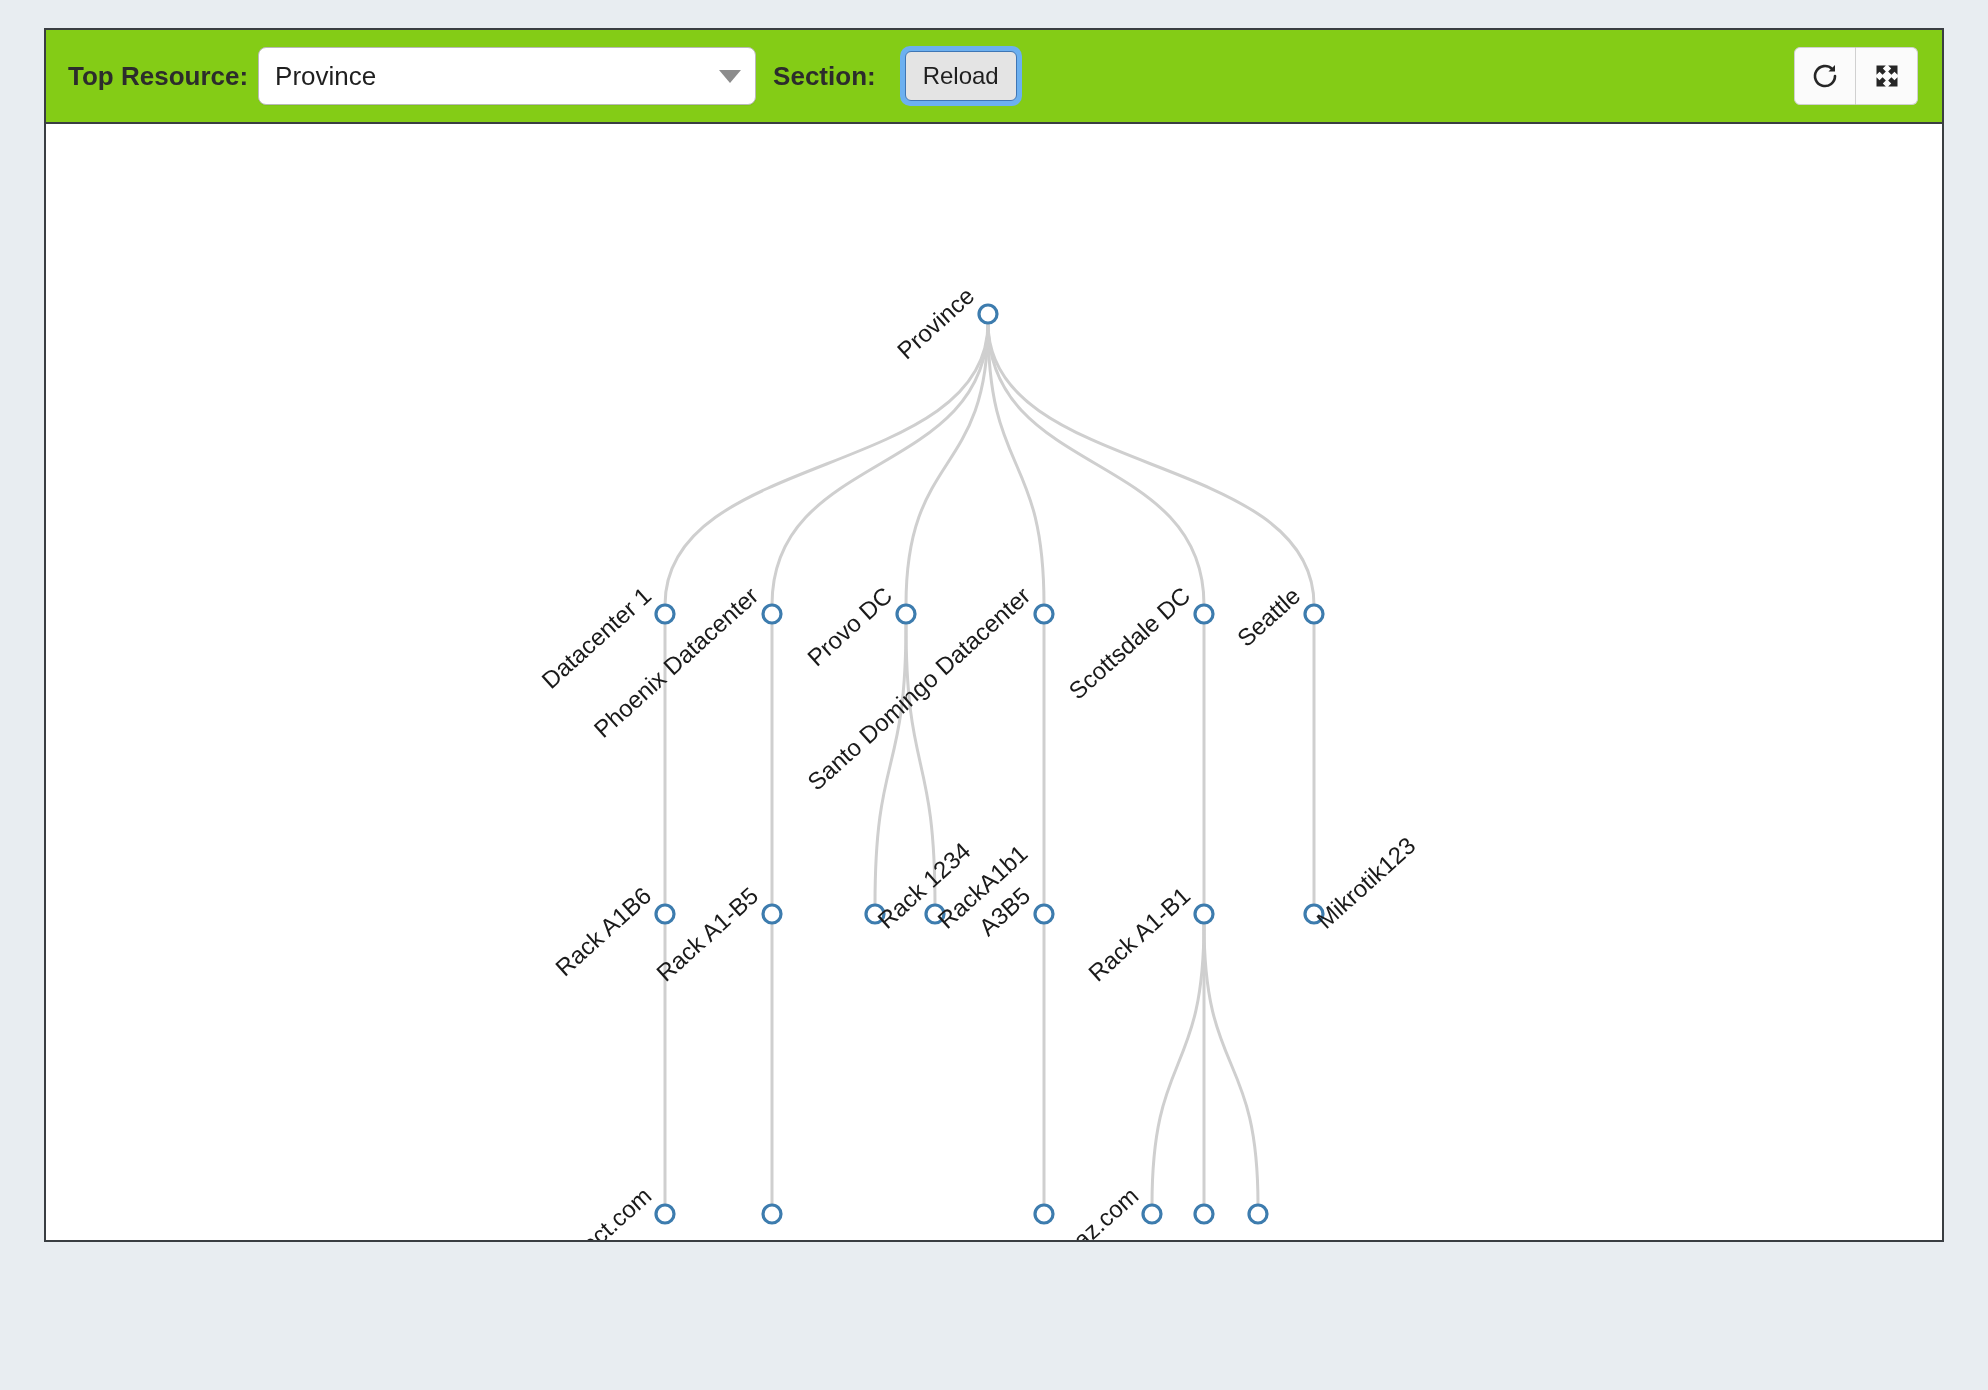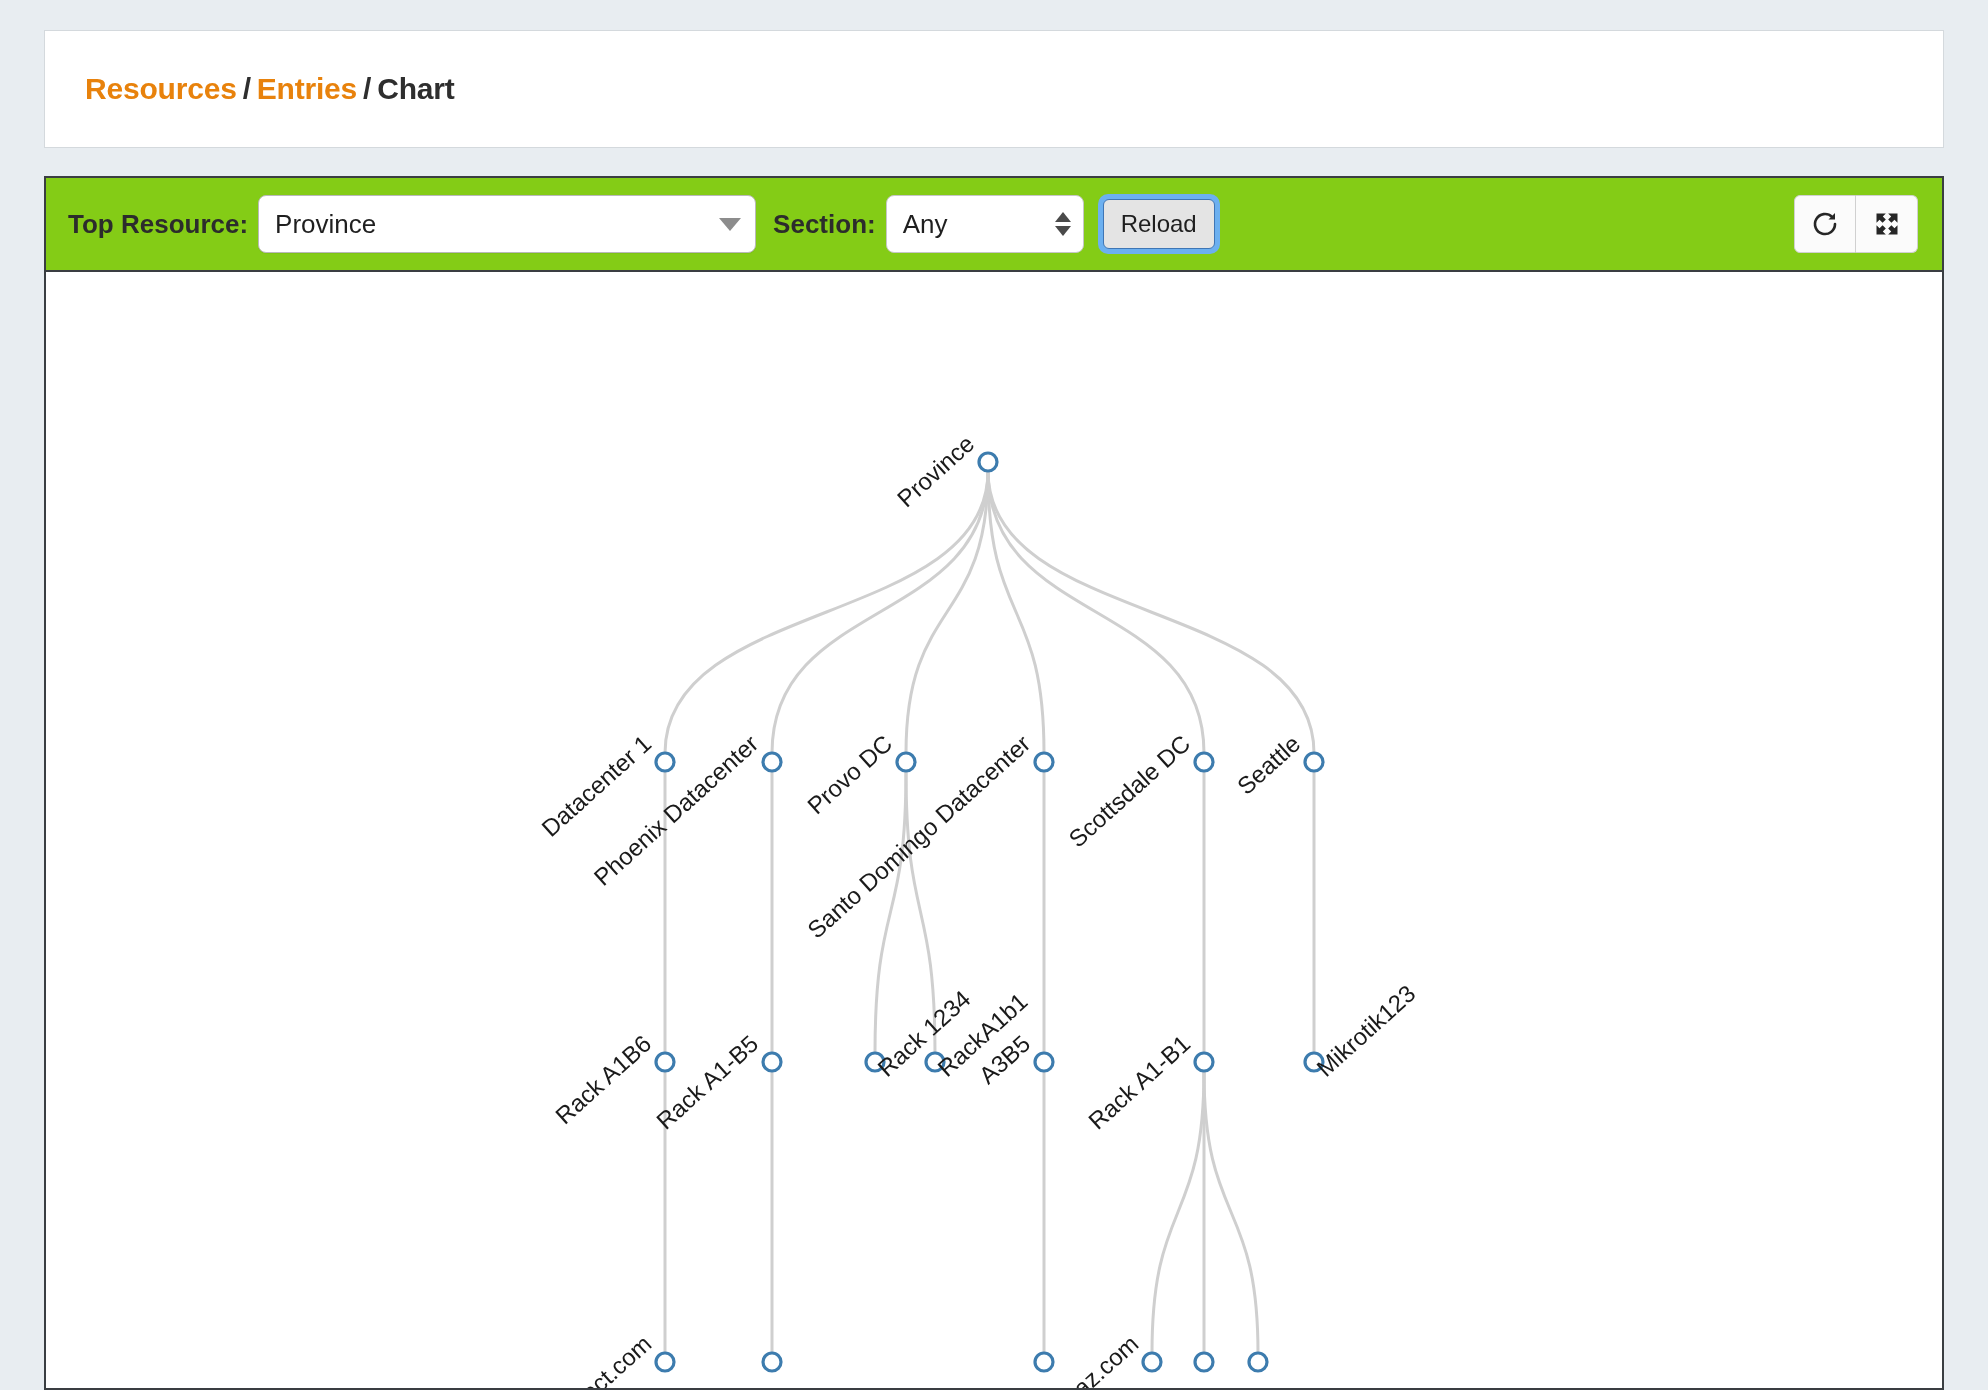--- a/index.html
+++ b/index.html
@@ -206,46 +206,34 @@
     font-family: "Liberation Sans", sans-serif;
     font-size: 24px;
     fill: #1a1a1a;
   }
 </style>
 </head>
 <body>
 
 <div class="page">
 
-  <div class="breadcrumb-card">
-    <div class="breadcrumb">
-      <a class="crumb-link" href="#">Resources</a><span class="crumb-sep">/</span><a class="crumb-link" href="#">Entries</a><span class="crumb-sep">/</span><span class="crumb-current">Chart</span>
-    </div>
-  </div>
 
   <div class="panel">
 
     <div class="panel-toolbar">
 
       <span class="tb-label">Top Resource:</span>
 
       <div class="resource-select">
         <span class="val">Province</span>
         <span class="caret-down"></span>
       </div>
 
       <div class="section-wrap">
         <span class="tb-label">Section:</span>
-        <div class="section-select">
-          <span class="val">Any</span>
-          <span class="stepper">
-            <i class="up"></i>
-              <i class="dn"></i>
-          </span>
-        </div>
       </div>
 
       <span class="reload-btn-focus">
         <button class="reload-btn">Reload</button>
       </span>
 
       <div class="tb-right">
         <div class="icon-btn">
           <svg width="30" height="30" viewBox="0 0 24 24">
             <path d="M20 12a8 8 0 1 1-2.4-5.7" fill="none" stroke="#262626" stroke-width="2.1" stroke-linecap="round"></path>

